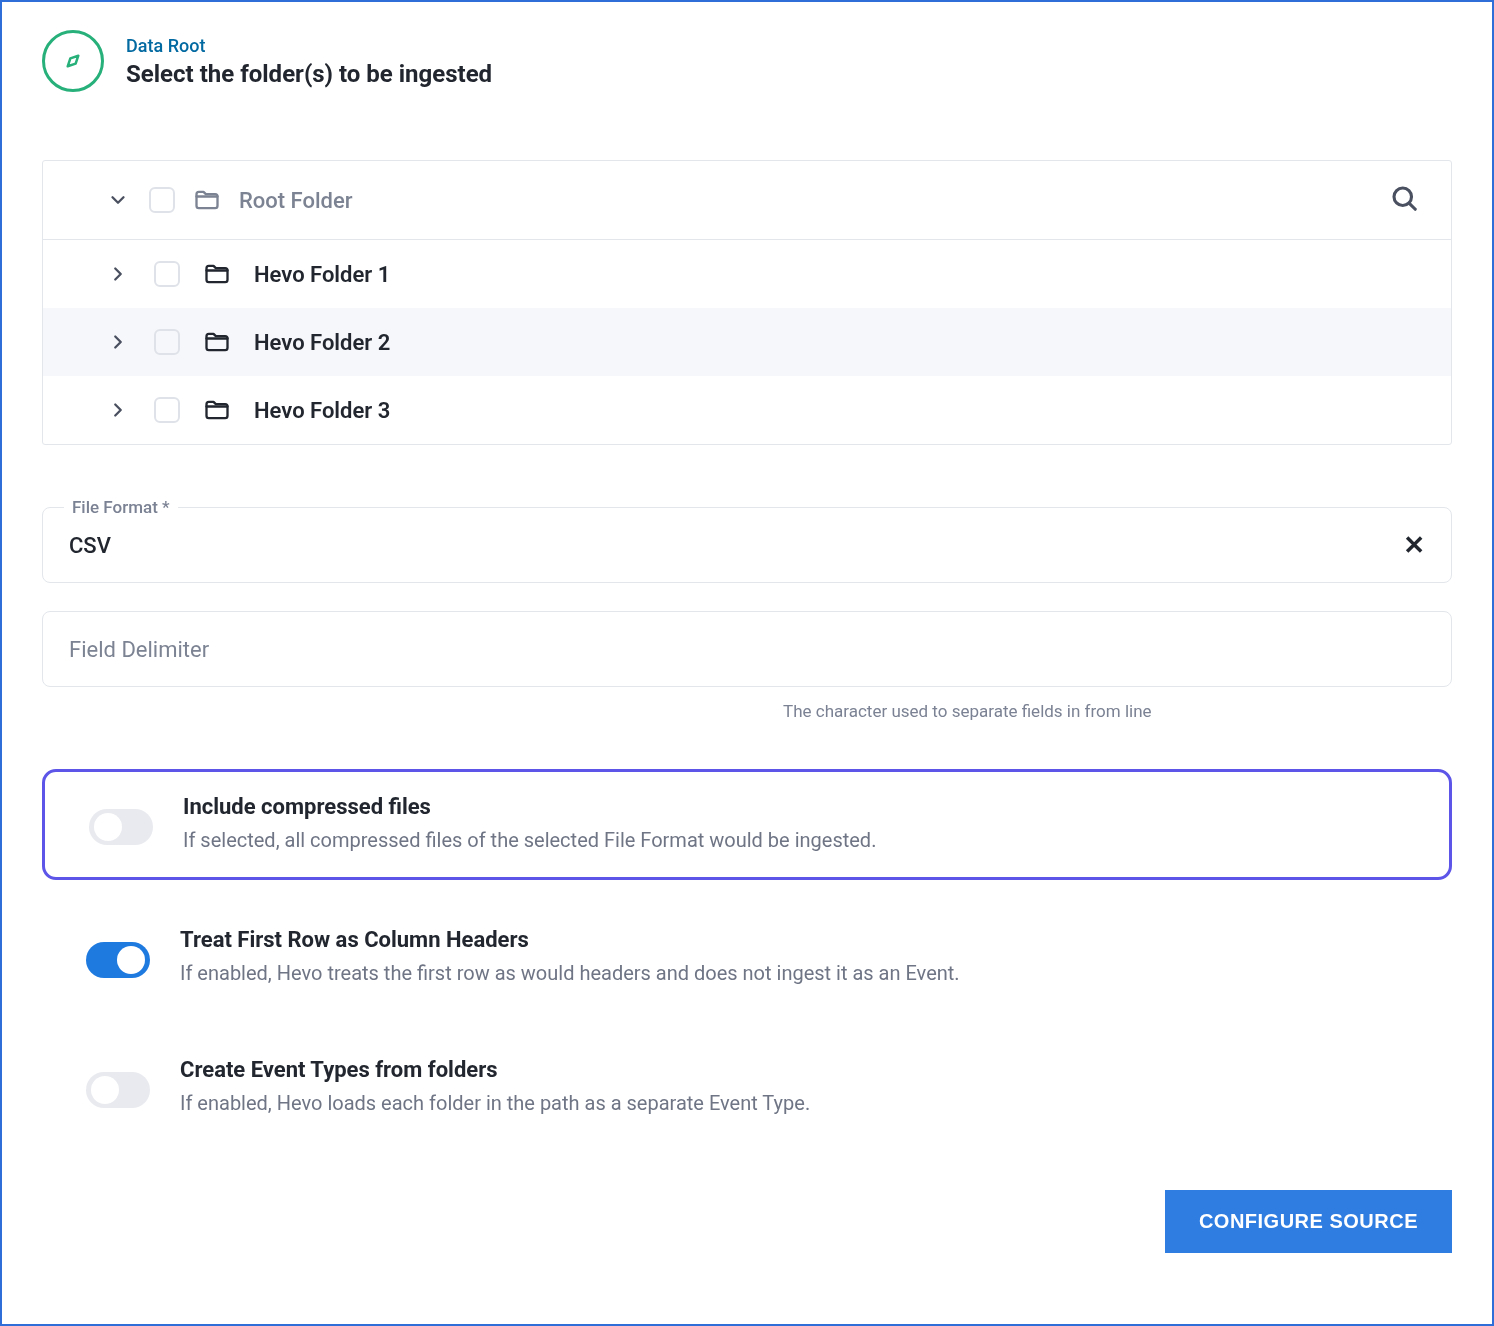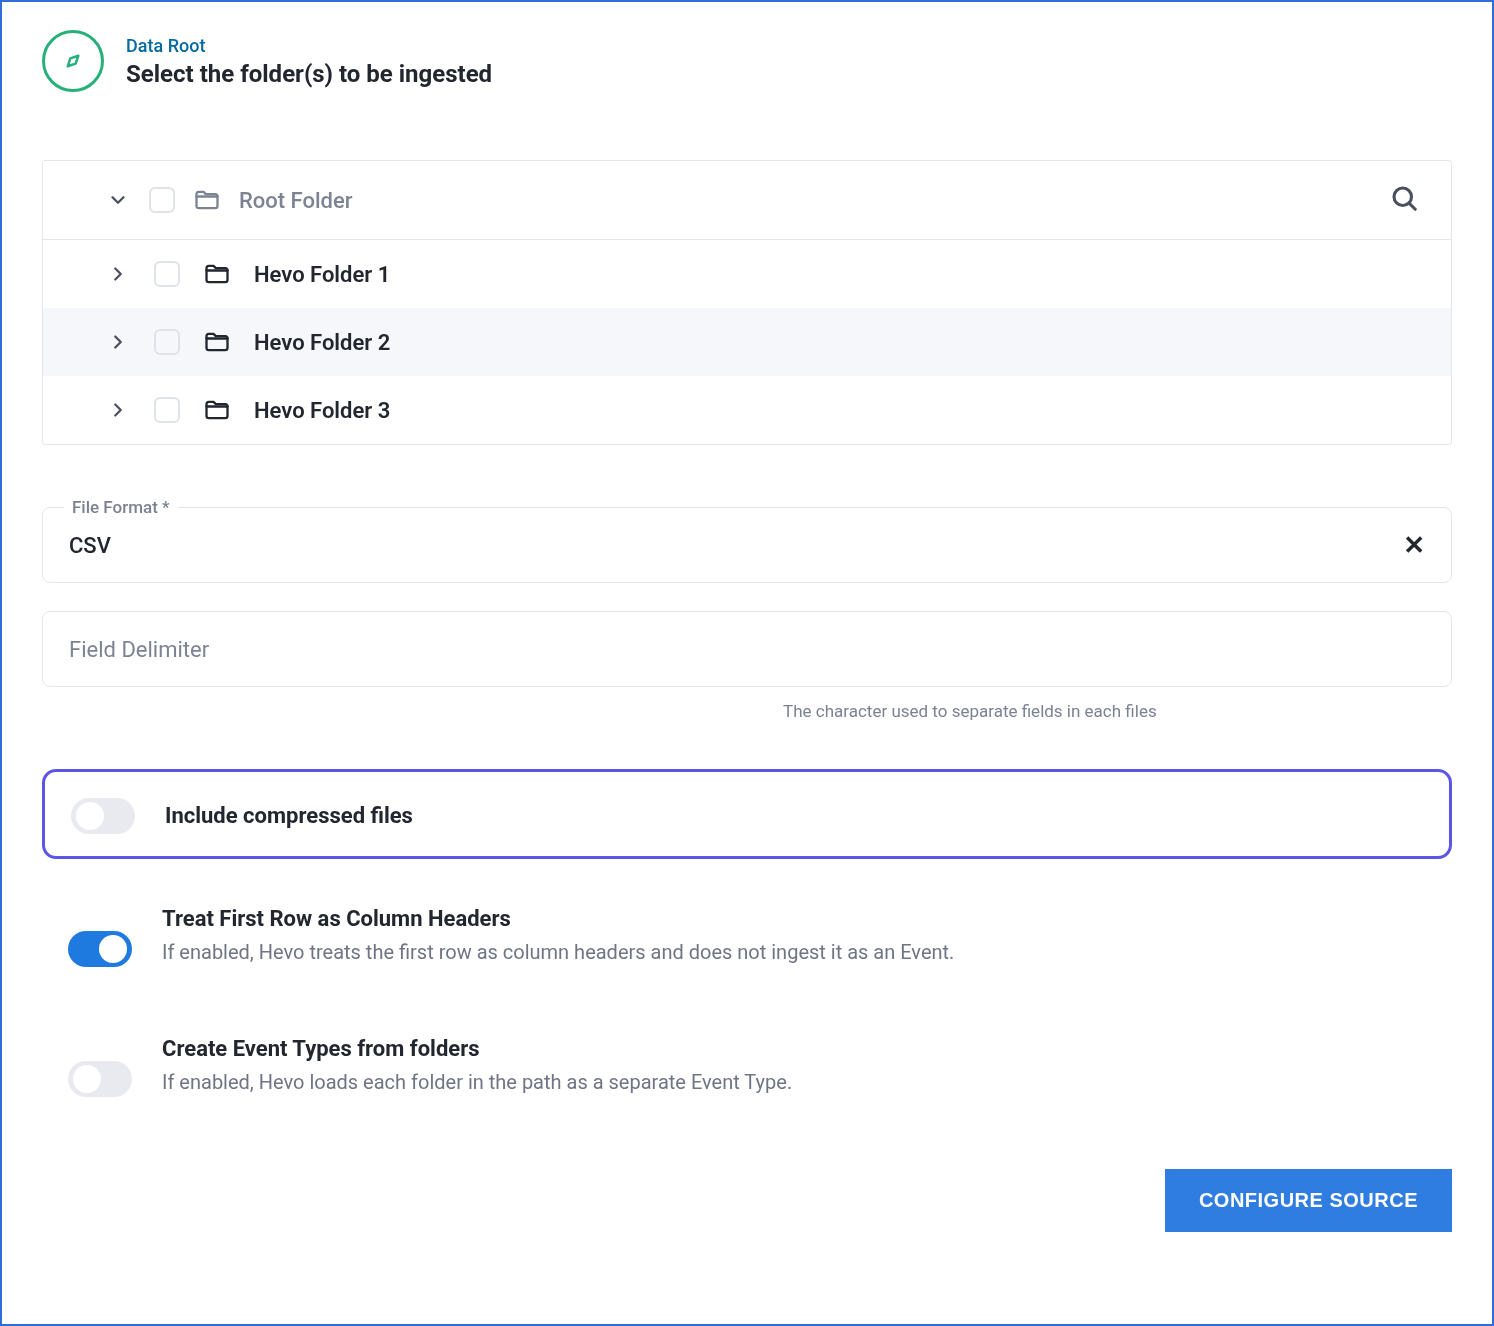--- a/index.html
+++ b/index.html
@@ -57,21 +57,21 @@
   .field-box {
     border:1px solid #e3e6eb; border-radius:8px; height:76px;
     display:flex; align-items:center; padding:0 26px;
   }
   .field-value { font-size:22px; color:#22272f; font-weight:500;}
   .field-placeholder { font-size:22px; color:#7c8392; font-weight:400;}
   .clear-btn { margin-left:auto; font-size:26px; font-weight:700; color:#22272f; cursor:pointer; line-height:1;}
   .right-col-caption { text-align:left; margin-left: calc(50% + 36px); color:#7b8293; font-size:17px; margin-bottom:48px;}
   
   .toggle-row {
-    display:flex; gap:30px; padding: 22px 26px; align-items:flex-end;margin-top:25px;
+    display:flex; gap:30px; padding: 22px 44px; align-items:center;margin-top:25px;
   }
   .toggle-highlight {
     border:3px solid #5c55e8; border-radius:14px; margin-bottom:24px;
   }
   .toggle {
     width:64px; height:36px; border-radius:20px; position:relative; flex-shrink:0; margin-top:4px;
   }
   .toggle.off { background:#e8eaef; }
   .toggle.on  { background:#1f7ae0; }
   .toggle .knob {
@@ -185,38 +185,39 @@
         <span class="field-value">CSV</span>
         <span class="clear-btn">✕</span>
       </div>
     </div>
     <div class="field-wrap">
       <div class="field-box">
         <span class="field-placeholder">Field Delimiter</span>
       </div>
     </div>
   </div>
-  <div class="right-col-caption">The character used to separate fields in each files</div>
+  <div class="right-col-caption">The character used to separate fields in from line</div>
 
   <div class="toggle-row toggle-highlight">
     <div class="toggle off">
         <div class="knob"></div>
       </div>
     <div>
       <div class="toggle-title">Include compressed files</div>
+      <div class="toggle-desc">If selected, all compressed files of the selected File Format would be ingested.</div>
     </div>
   </div>
 
   <div class="toggle-row">
     <div class="toggle on">
         <div class="knob"></div>
       </div>
     <div>
       <div class="toggle-title">Treat First Row as Column Headers</div>
-      <div class="toggle-desc">If enabled, Hevo treats the first row as column headers and does not ingest it as an Event.</div>
+      <div class="toggle-desc">If enabled, Hevo treats the first row as would headers and does not ingest it as an Event.</div>
     </div>
   </div>
 
   <div class="toggle-row">
     <div class="toggle off">
         <div class="knob"></div>
       </div>
     <div>
       <div class="toggle-title">Create Event Types from folders</div>
       <div class="toggle-desc">If enabled, Hevo loads each folder in the path as a separate Event Type.</div>

